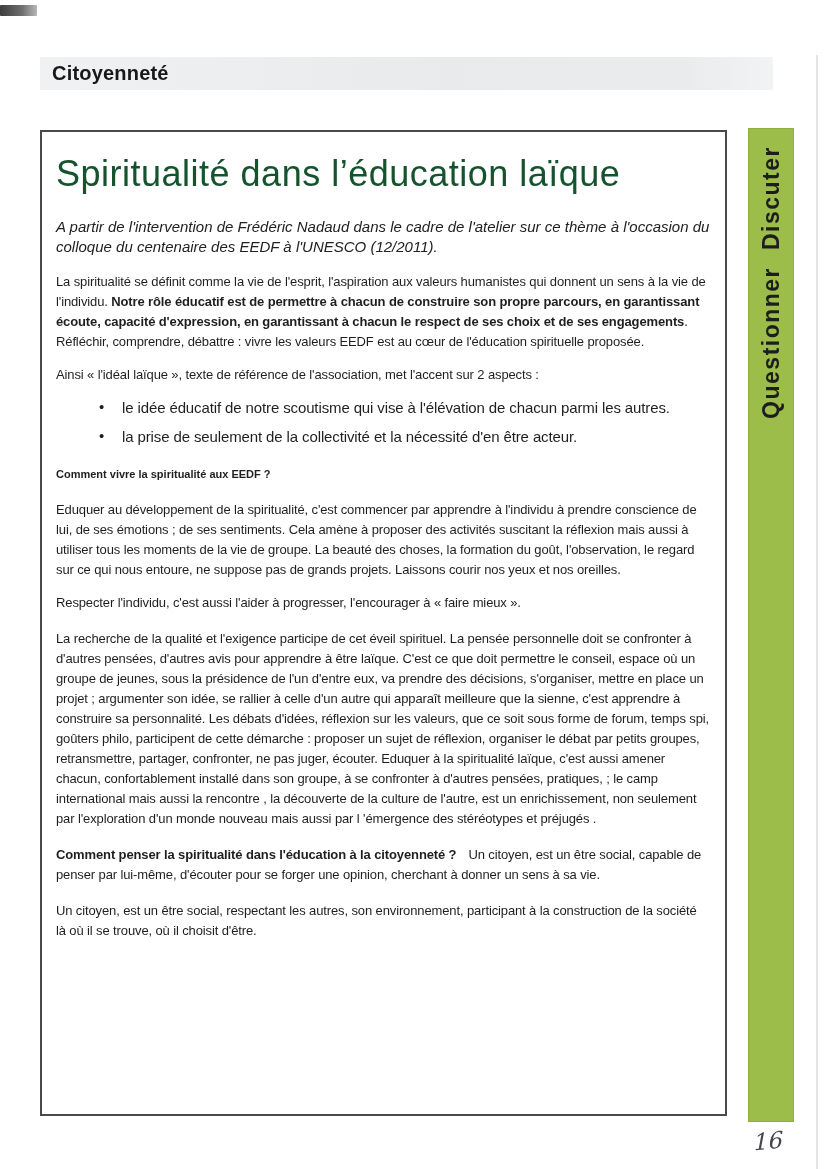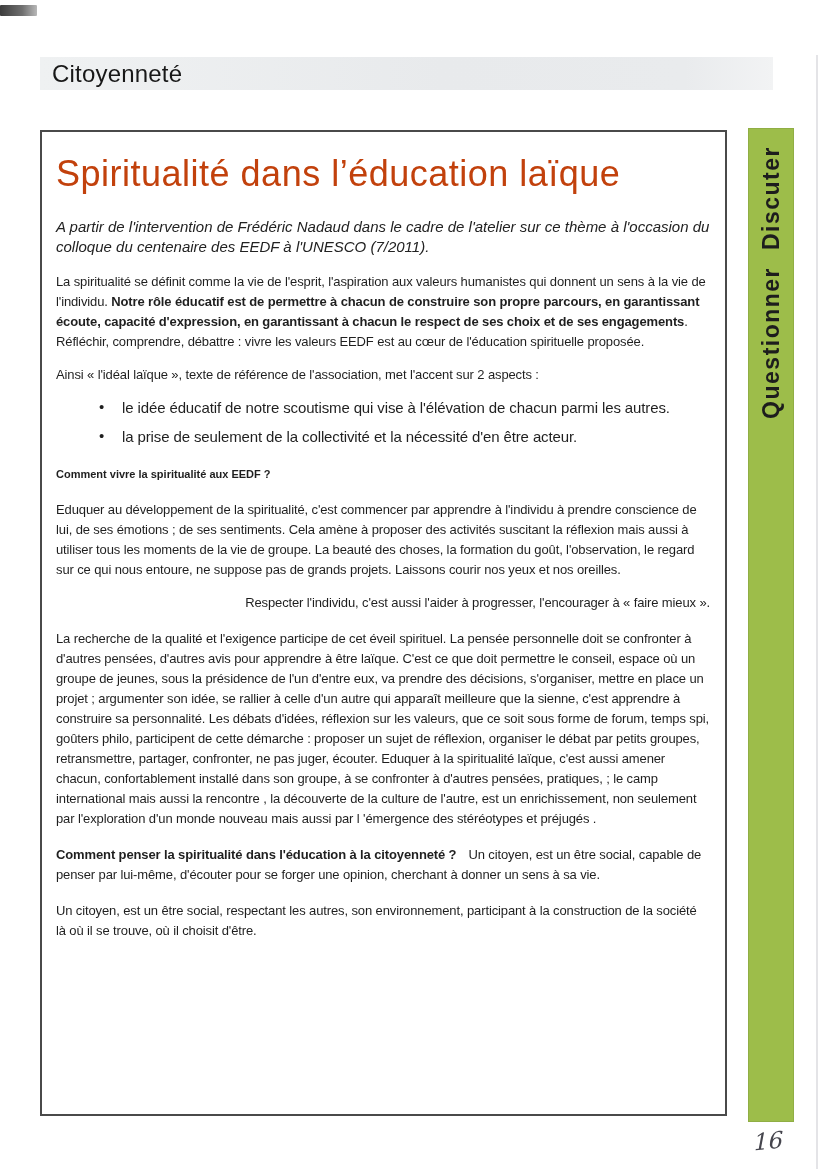--- a/index.html
+++ b/index.html
@@ -23,21 +23,21 @@
     background: #e4e4e7;
   }
 
   
   .band {
     position: absolute; left: 40px; top: 57px; width: 733px; height: 33px;
     background: linear-gradient(90deg, #eff1f2 0%, #e8eaec 55%, #e9ebed 88%, #f2f3f4 100%);
     display: flex; align-items: center;
   }
   .band-label {
-    padding-left: 12px; font-size: 24px; font-weight: normal; color: #181818;
+    padding-left: 12px; font-size: 20px; font-weight: bold; color: #181818;
     letter-spacing: 0.2px;
   }
 
   
   .article-box {
     position: absolute; left: 40px; top: 130px; width: 687px; height: 986px;
     border: 2px solid #4a4a4a; background: #fff;
     box-sizing: border-box;
     padding: 16px 15px 0 14px;
     overflow: hidden;
@@ -92,38 +92,38 @@
 <body>
 
 <div class="smudge"></div>
 <div class="scanline"></div>
 
 <div class="band">
   <span class="band-label">Citoyenneté</span>
 </div>
 
 <div class="article-box">
-  <h1 class="article-title" style="color: #c2410c;">Spiritualité dans l’éducation laïque</h1>
+  <h1 class="article-title" style="color: #14532d;">Spiritualité dans l’éducation laïque</h1>
 
-  <p class="intro">A partir de l'intervention de Frédéric Nadaud dans le cadre de l'atelier sur ce thème à l'occasion du colloque du centenaire des EEDF à l'UNESCO (7/2011).</p>
+  <p class="intro">A partir de l'intervention de Frédéric Nadaud dans le cadre de l'atelier sur ce thème à l'occasion du colloque du centenaire des EEDF à l'UNESCO (12/2011).</p>
 
   <p class="p"><span>La spiritualité se définit comme la vie de l'esprit, l'aspiration aux valeurs humanistes qui donnent un sens à la vie de l'individu. </span><b>Notre rôle éducatif est de permettre à chacun de construire son propre parcours, en garantissant écoute, capacité d'expression, en garantissant à chacun le respect de ses choix et de ses engagements</b><span>. Réfléchir, comprendre, débattre : vivre les valeurs EEDF est au cœur de l'éducation spirituelle proposée.</span></p>
 
   <p class="p">Ainsi « l'idéal laïque », texte de référence de l'association, met l'accent sur 2 aspects :</p>
 
   <ul class="bullets">
     <li><span class="dot">•</span><span>le idée éducatif de notre scoutisme qui vise à l'élévation de chacun parmi les autres.</span></li>
     <li><span class="dot">•</span><span>la prise de seulement de la collectivité et la nécessité d'en être acteur.</span></li>
   </ul>
 
   <p class="subheading">Comment vivre la spiritualité aux EEDF ?</p>
 
   <p class="p" style="margin-top:16px;">Eduquer au développement de la spiritualité, c'est commencer par apprendre à l'individu à prendre conscience de lui, de ses émotions ; de ses sentiments. Cela amène à proposer des activités suscitant la réflexion mais aussi à utiliser tous les moments de la vie de groupe. La beauté des choses, la formation du goût, l'observation, le regard sur ce qui nous entoure, ne suppose pas de grands projets. Laissons courir nos yeux et nos oreilles.</p>
 
-  <p class="p" style="margin-top:0;text-align:right;">Respecter l'individu, c'est aussi l'aider à progresser, l'encourager à « faire mieux ».</p>
+  <p class="p" style="margin-top:0;">Respecter l'individu, c'est aussi l'aider à progresser, l'encourager à « faire mieux ».</p>
 
   <p class="p" style="margin-top:16px;">La recherche de la qualité et l'exigence participe de cet éveil spirituel. La pensée personnelle doit se confronter à d'autres pensées, d'autres avis pour apprendre à être laïque. C'est ce que doit permettre le conseil, espace où un groupe de jeunes, sous la présidence de l'un d'entre eux, va prendre des décisions, s'organiser, mettre en place un projet ; argumenter son idée, se rallier à celle d'un autre qui apparaît meilleure que la sienne, c'est apprendre à construire sa personnalité. Les débats d'idées, réflexion sur les valeurs, que ce soit sous forme de forum, temps spi, goûters philo, participent de cette démarche : proposer un sujet de réflexion, organiser le débat par petits groupes, retransmettre, partager, confronter, ne pas juger, écouter. Eduquer à la spiritualité laïque, c'est aussi amener chacun, confortablement installé dans son groupe, à se confronter à d'autres pensées, pratiques,  ; le camp international mais aussi la rencontre , la découverte de la culture de l'autre, est un enrichissement, non seulement par l'exploration d'un monde nouveau mais aussi par l 'émergence des stéréotypes et préjugés .</p>
 
 
   <p class="p" style="margin-top:16px;"><b>Comment penser la spiritualité dans l'éducation à la citoyenneté ?</b><span class="tail-gap">Un citoyen, est un être social, capable de penser par lui-même, d'écouter pour se forger une opinion, cherchant à donner un sens à sa vie.</span></p>
 
   <p class="p" style="margin-top:16px;">Un citoyen, est un être social, respectant les autres, son environnement, participant à la construction de la société là où il se trouve, où il choisit d'être.</p>
 
 </div>
 

